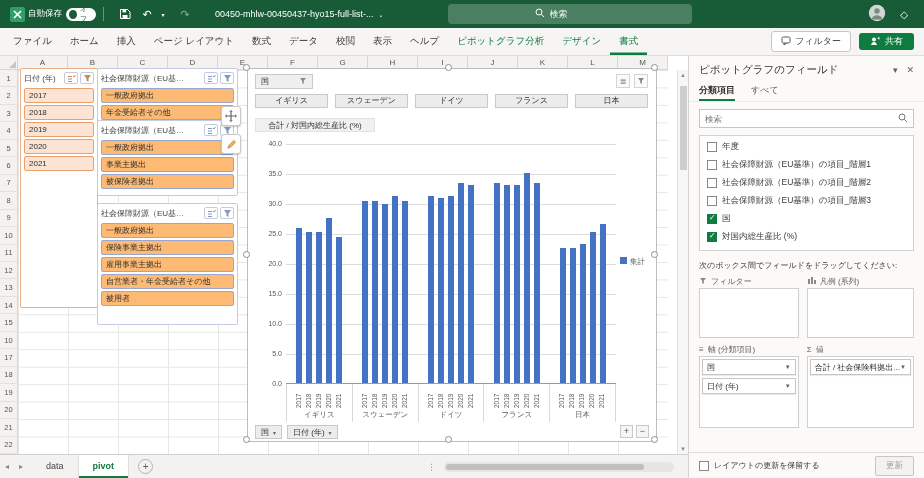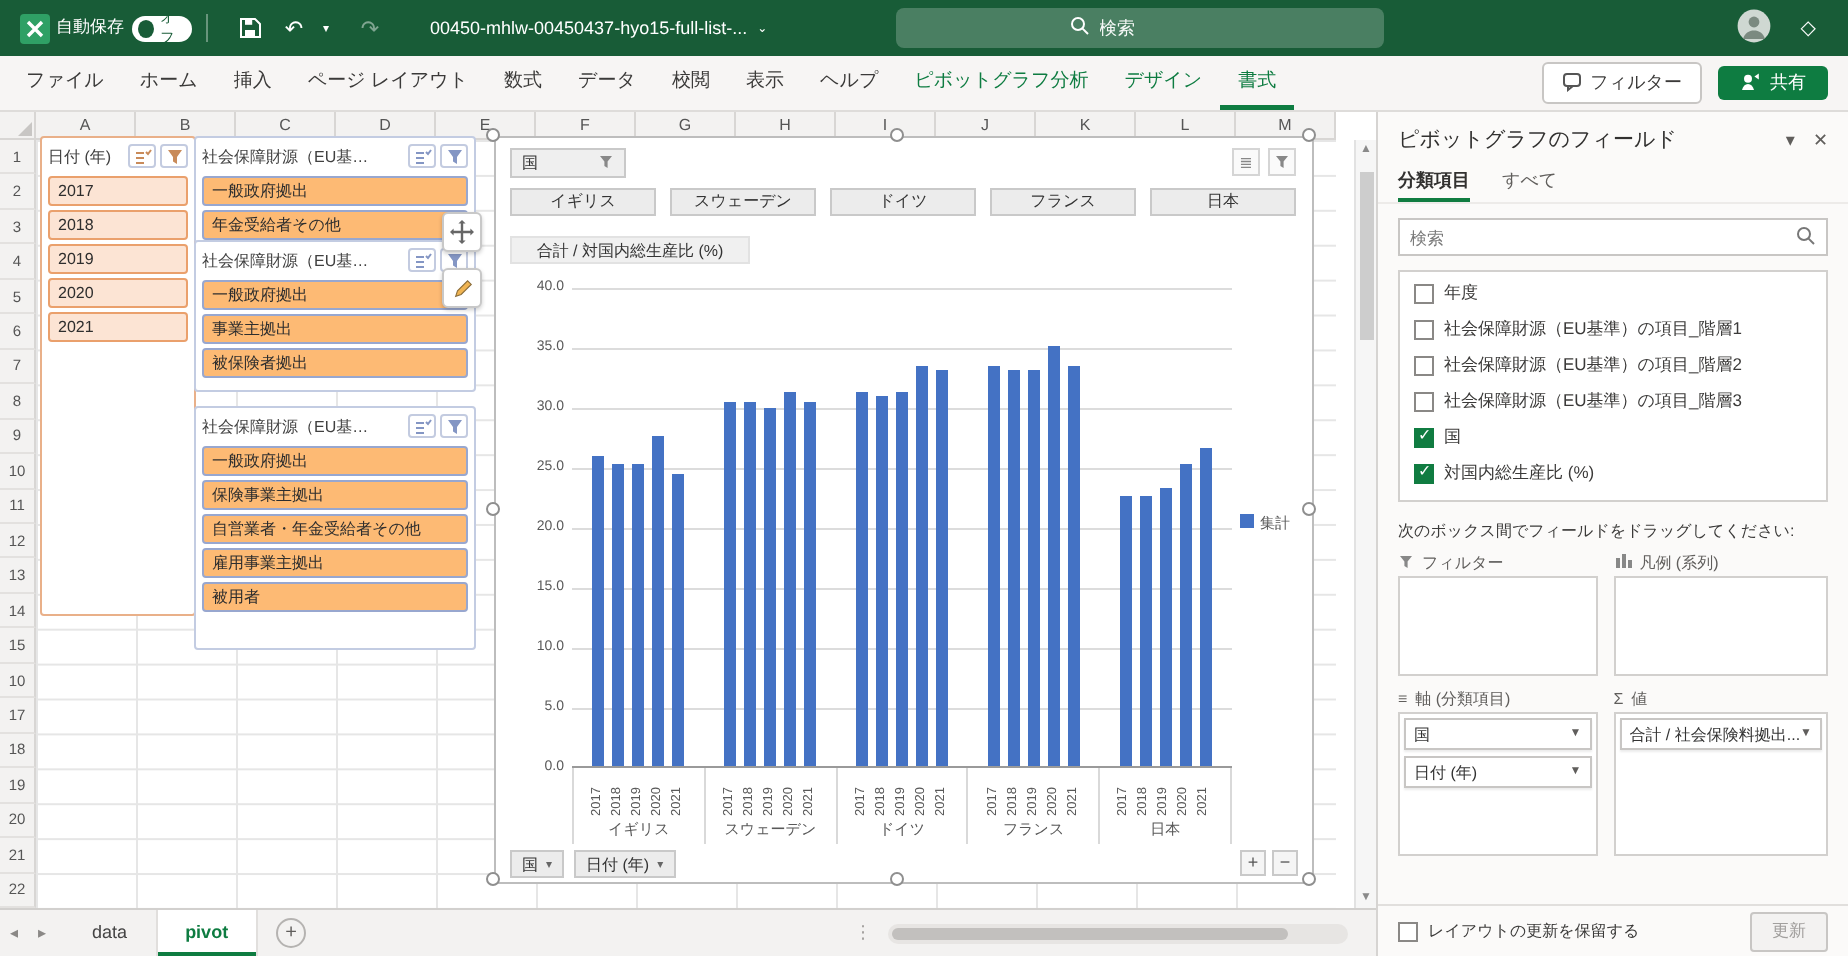--- a/index.html
+++ b/index.html
@@ -342,22 +342,22 @@
         </span>
       <span class="slicer-ic">
           <svg width="9" height="9">
             <path d="M1 1h7L5.5 4.5V8L3.5 6.8V4.5z" fill="#8496c4"></path>
           </svg>
         </span>
     </div>
     <div class="sl-items">
         <div class="sl-item">一般政府拠出</div>
         <div class="sl-item">保険事業主拠出</div>
+        <div class="sl-item">雇用事業主拠出</div>
         <div class="sl-item">自営業者・年金受給者その他</div>
-        <div class="sl-item">雇用事業主拠出</div>
         <div class="sl-item">被用者</div>
       </div>
   </div>
 
   <div class="float-btn" id="handle-move">
     <svg width="12" height="12" viewBox="0 0 12 12">
         <path d="M6 1.5v9M1.5 6h9" stroke="#666" stroke-width="1.2"></path>
         <path d="M6 0l1.8 1.8H4.2zM6 12l1.8-1.8H4.2zM0 6l1.8-1.8v3.6zM12 6l-1.8-1.8v3.6z" fill="#666"></path>
       </svg>
   </div>

